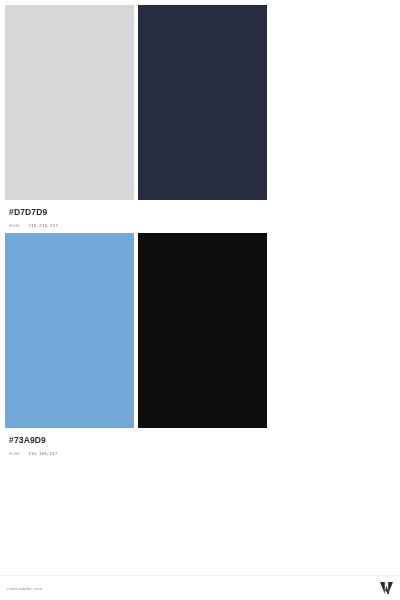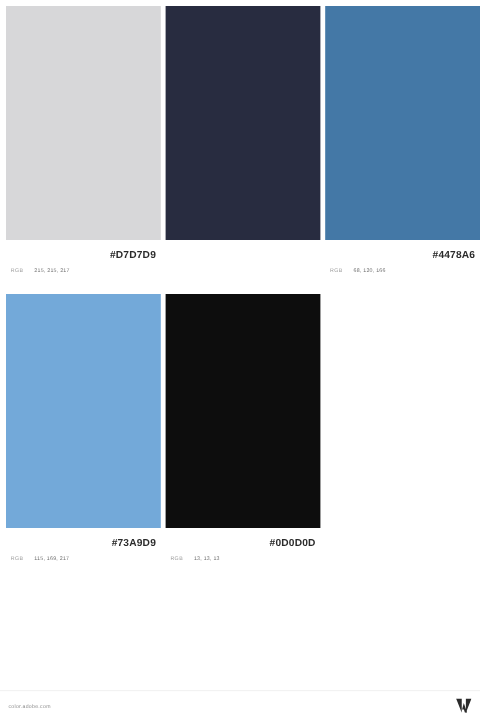--- a/index.html
+++ b/index.html
@@ -31,21 +31,21 @@
     flex: 0 0 auto;
   }
 
   .swatch-row {
     display: flex;
     gap: 4px;
     align-items: flex-start;
   }
 
   .swatch-row + .swatch-row {
-    margin-top: 16px;
+    margin-top: 4px;
   }
 
   .swatch-cell {
     display: flex;
     flex-direction: column;
   }
 
   .swatch-chip {
     width: 129px;
     height: 195px;
@@ -56,21 +56,20 @@
     padding: 7px 4px 0 4px;
   }
 
   .swatch-hex {
     font-size: 8.5px;
     font-weight: bold;
     letter-spacing: 0.15px;
     color: #2b2b2b;
     line-height: 11px;
     white-space: nowrap;
-    text-align: right;
   }
 
   .swatch-rgb {
     margin-top: 5px;
     display: flex;
     align-items: baseline;
     gap: 9px;
     white-space: nowrap;
   }
 
@@ -129,55 +128,38 @@
             <span class="rgb-label">RGB</span>
             <span class="rgb-values">215, 215, 217</span>
           </div>
         </div>
       </div>
 
       <div class="swatch-cell">
         <div class="swatch-chip" style="background-color: rgb(40, 44, 64);"></div>
       </div>
 
-      <div class="swatch-cell">
-        <div class="swatch-chip" style="background-color: rgb(68, 120, 166);"></div>
-        <div class="swatch-meta">
-          <div class="swatch-hex">#4478A6</div>
-          <div class="swatch-rgb">
-            <span class="rgb-label">RGB</span>
-            <span class="rgb-values">68, 120, 166</span>
-          </div>
-        </div>
-      </div>
 
     </div>
 
     <div class="swatch-row">
 
       <div class="swatch-cell">
         <div class="swatch-chip" style="background-color: rgb(115, 169, 217);"></div>
         <div class="swatch-meta">
           <div class="swatch-hex">#73A9D9</div>
           <div class="swatch-rgb">
             <span class="rgb-label">RGB</span>
             <span class="rgb-values">115, 169, 217</span>
           </div>
         </div>
       </div>
 
       <div class="swatch-cell">
         <div class="swatch-chip" style="background-color: rgb(13, 13, 13);"></div>
-        <div class="swatch-meta">
-          <div class="swatch-hex">#0D0D0D</div>
-          <div class="swatch-rgb">
-            <span class="rgb-label">RGB</span>
-            <span class="rgb-values">13, 13, 13</span>
-          </div>
-        </div>
       </div>
 
     </div>
 
   </div>
 
   <div class="spacer"></div>
 
   <div class="footer">
     <span class="footer-url">color.adobe.com</span>

